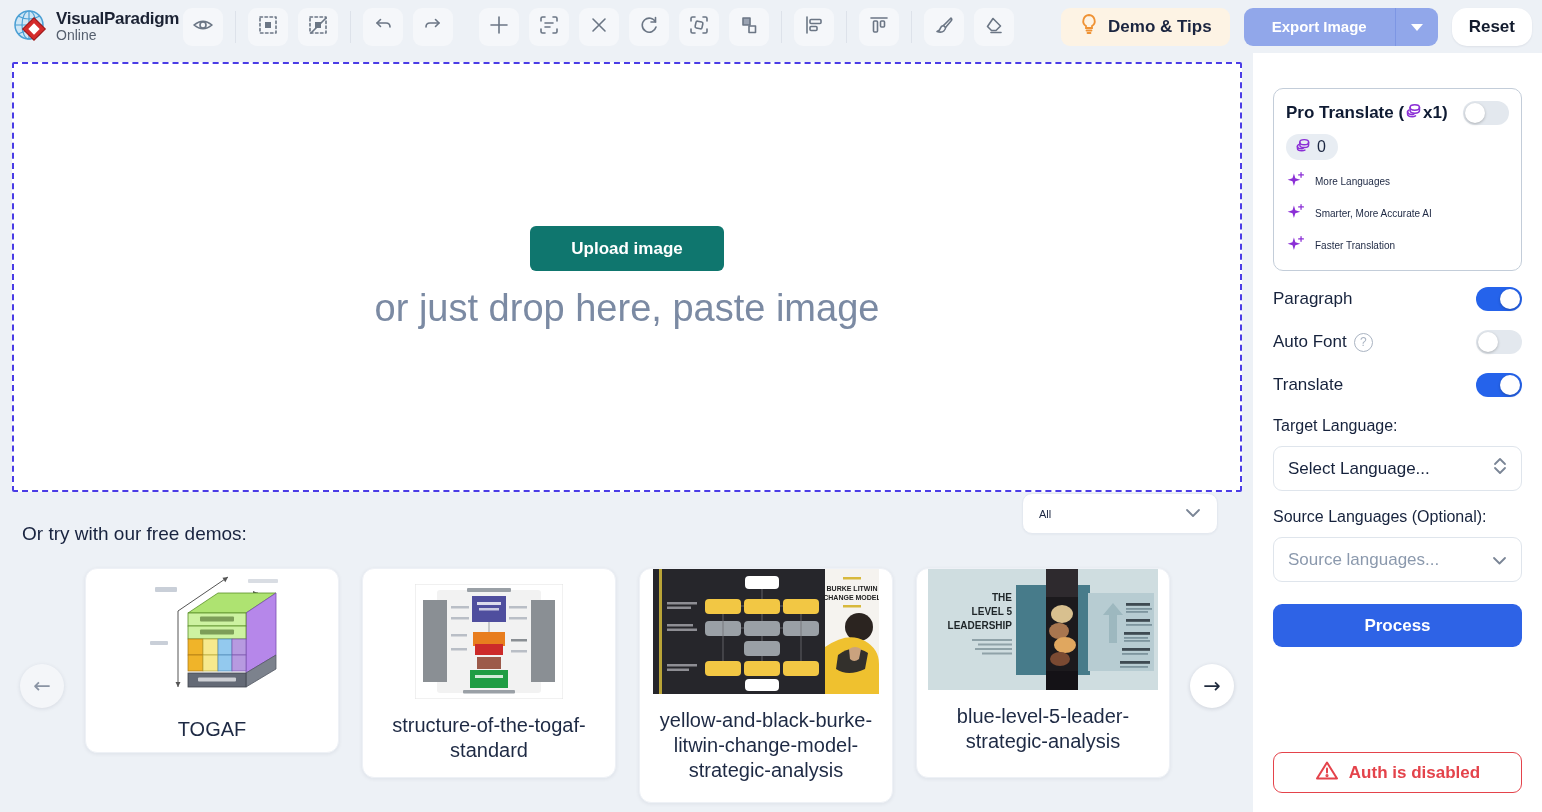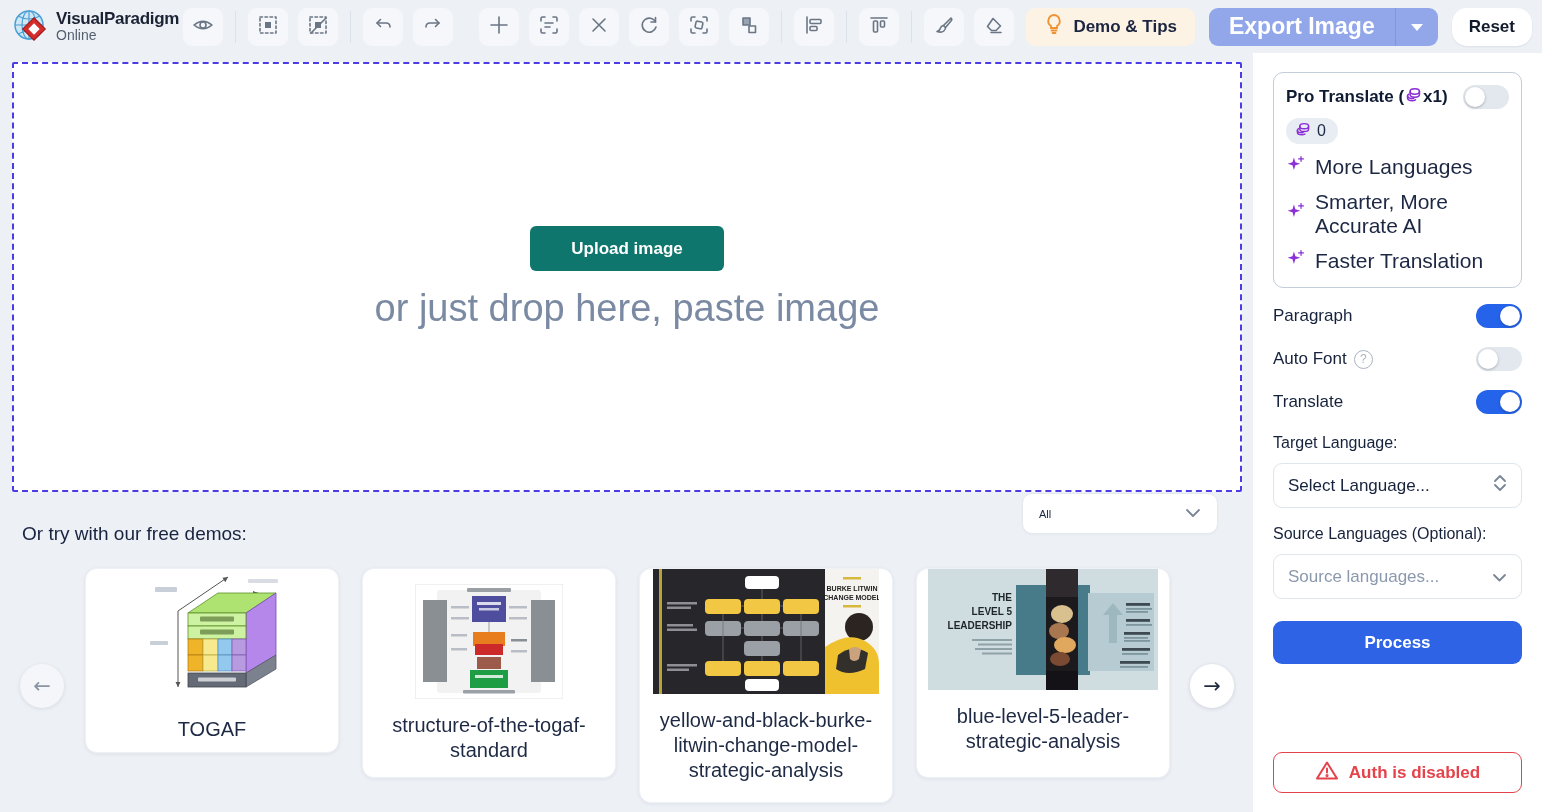--- a/index.html
+++ b/index.html
@@ -34,21 +34,21 @@
   .top-right { margin-left:auto; display:flex; align-items:center; gap:14px; }
   .demo-tips-btn {
     height:38px; padding:0 18px; border-radius:9px; background:#fdf3e4;
     display:flex; align-items:center; gap:9px; cursor:pointer;
     font-size:17px; font-weight:bold; color:#1b2540;
   }
   .export-btn {
     height:38px; border-radius:9px; background:#91a7ea; color:#fff;
     display:flex; align-items:center; cursor:pointer; overflow:hidden;
   }
-  .export-label { padding:0 20px; font-size:23px; font-weight:bold; }
+  .export-label { padding:0 28px; font-size:15px; font-weight:bold; }
   .export-divider { width:1px; height:38px; background:#7d96e4; }
   .export-caret { width:42px; display:flex; align-items:center; justify-content:center; height:38px; }
   .export-caret svg { fill:#fff; }
   .reset-btn {
     height:38px; padding:0 17px; border-radius:15px; background:#ffffff;
     display:flex; align-items:center; font-size:17px; font-weight:bold; color:#121b2e;
     box-shadow:0 1px 2px rgba(25,40,70,.08); cursor:pointer;
   }
 
   
@@ -97,34 +97,34 @@
     position:absolute; top:611px; width:44px; height:44px; border-radius:50%;
     display:flex; align-items:center; justify-content:center; cursor:pointer;
     font-family:"DejaVu Sans", sans-serif; font-size:21px;
   }
   .nav-left  { left:20px;  background:#f4f6f9; color:#8a94a4; box-shadow:0 1px 4px rgba(20,30,60,.10); }
   .nav-right { left:1190px; background:#ffffff; color:#1f2a3d; box-shadow:0 1px 4px rgba(20,30,60,.14); }
 
   
   .sidebar {
     position:absolute; top:53px; left:1253px; width:289px; height:759px;
-    background:#ffffff; padding:19px 20px;
+    background:#ffffff; padding:35px 20px;
   }
   .pro-card {
     border:1px solid #c3cdd9; border-radius:10px; padding:12px 12px 14px 12px;
   }
   .pro-head { display:flex; align-items:center; }
   .pro-title { font-size:17px; font-weight:bold; color:#0f1b33; display:flex; align-items:center; }
   .pro-title svg { margin:0 1px; }
   .credit-pill {
     margin-top:9px; display:inline-flex; align-items:center; gap:6px;
     background:#e8edf3; border-radius:13px; padding:3px 12px 3px 9px;
     font-size:16px; color:#1c2742;
   }
-  .pro-feature { display:flex; align-items:center; gap:10px; margin-top:11px; font-size:21px; color:#1c2742; }
+  .pro-feature { display:flex; align-items:center; gap:10px; margin-top:11px; font-size:10px; color:#1c2742; }
 
   .toggle {
     width:46px; height:24px; border-radius:12px; position:relative; cursor:pointer;
     flex:0 0 auto; margin-left:auto;
   }
   .toggle .knob {
     position:absolute; top:2px; width:20px; height:20px; border-radius:50%;
     background:#fff; box-shadow:0 1px 3px rgba(0,0,0,.25); transition:left .1s;
   }
   .toggle.on  { background:#2563eb; }

